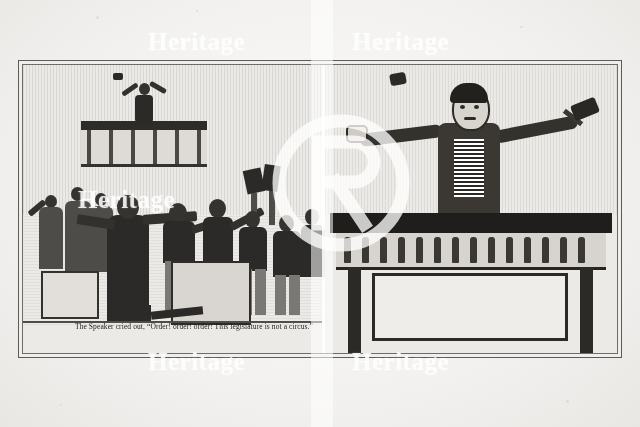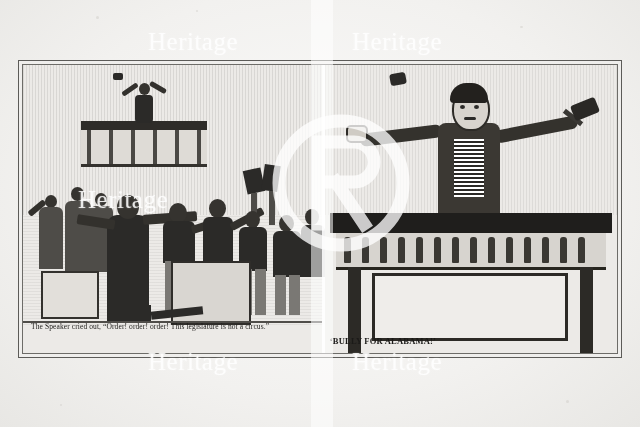--- a/index.html
+++ b/index.html
@@ -176,21 +176,21 @@
   #hand-left {
     position: absolute; left: 24px; top: 60px; width: 18px; height: 14px;
     background: #cfcbc4; border: 2px solid #2d2b27; border-radius: 5px;
   }
 
   
   .plate-caption {
     position: absolute;
     font-family: "Liberation Serif", serif;
     color: #1b1a18;
-    text-align: left;
+    text-align: right;
     line-height: 1.15;
   }
   #caption-left {
     left: 8px; top: 258px; width: 282px; font-size: 7.5px;
     letter-spacing: .1px;
   }
   #caption-right {
     left: 320px; top: 272px; width: 270px; font-size: 8.5px;
     font-weight: bold; letter-spacing: .2px;
   }
@@ -205,21 +205,21 @@
     letter-spacing: .9px;
     color: #1d1c1a;
   }
 
   
   .wm {
     position: absolute;
     color: #ffffff;
     font-family: "Liberation Serif", serif;
     font-size: 25px;
-    font-weight: normal;
+    font-weight: bold;
     letter-spacing: .5px;
     opacity: .88;
     pointer-events: none;
     text-shadow: 0 0 2px rgba(255,255,255,.4);
   }
   #wm-big {
     position: absolute;
     left: 266px; top: 108px; width: 150px; height: 150px;
     pointer-events: none;
     opacity: .9;
@@ -355,21 +355,20 @@
           <div class="baluster" style="left:170px;"></div>
           <div class="baluster" style="left:188px;"></div>
           <div class="baluster" style="left:206px;"></div>
           <div class="baluster" style="left:224px;"></div>
           <div class="baluster" style="left:242px;"></div>
         </div>
         <div id="rostrum-leg-l"></div>
         <div id="rostrum-leg-r"></div>
         <div id="rostrum-panel"></div>
 
-        <div id="caption-right" class="plate-caption" style="left:8px;top:272px;width:282px;">‘BULLY FOR ALABAMA!’</div>
       </div>
 
       <div id="scene-divider"></div>
     </div>
   </div>
 
 
   <div id="wm-band"></div>
 
   <div class="wm" style="left:148px;top:28px;">Heritage</div>

